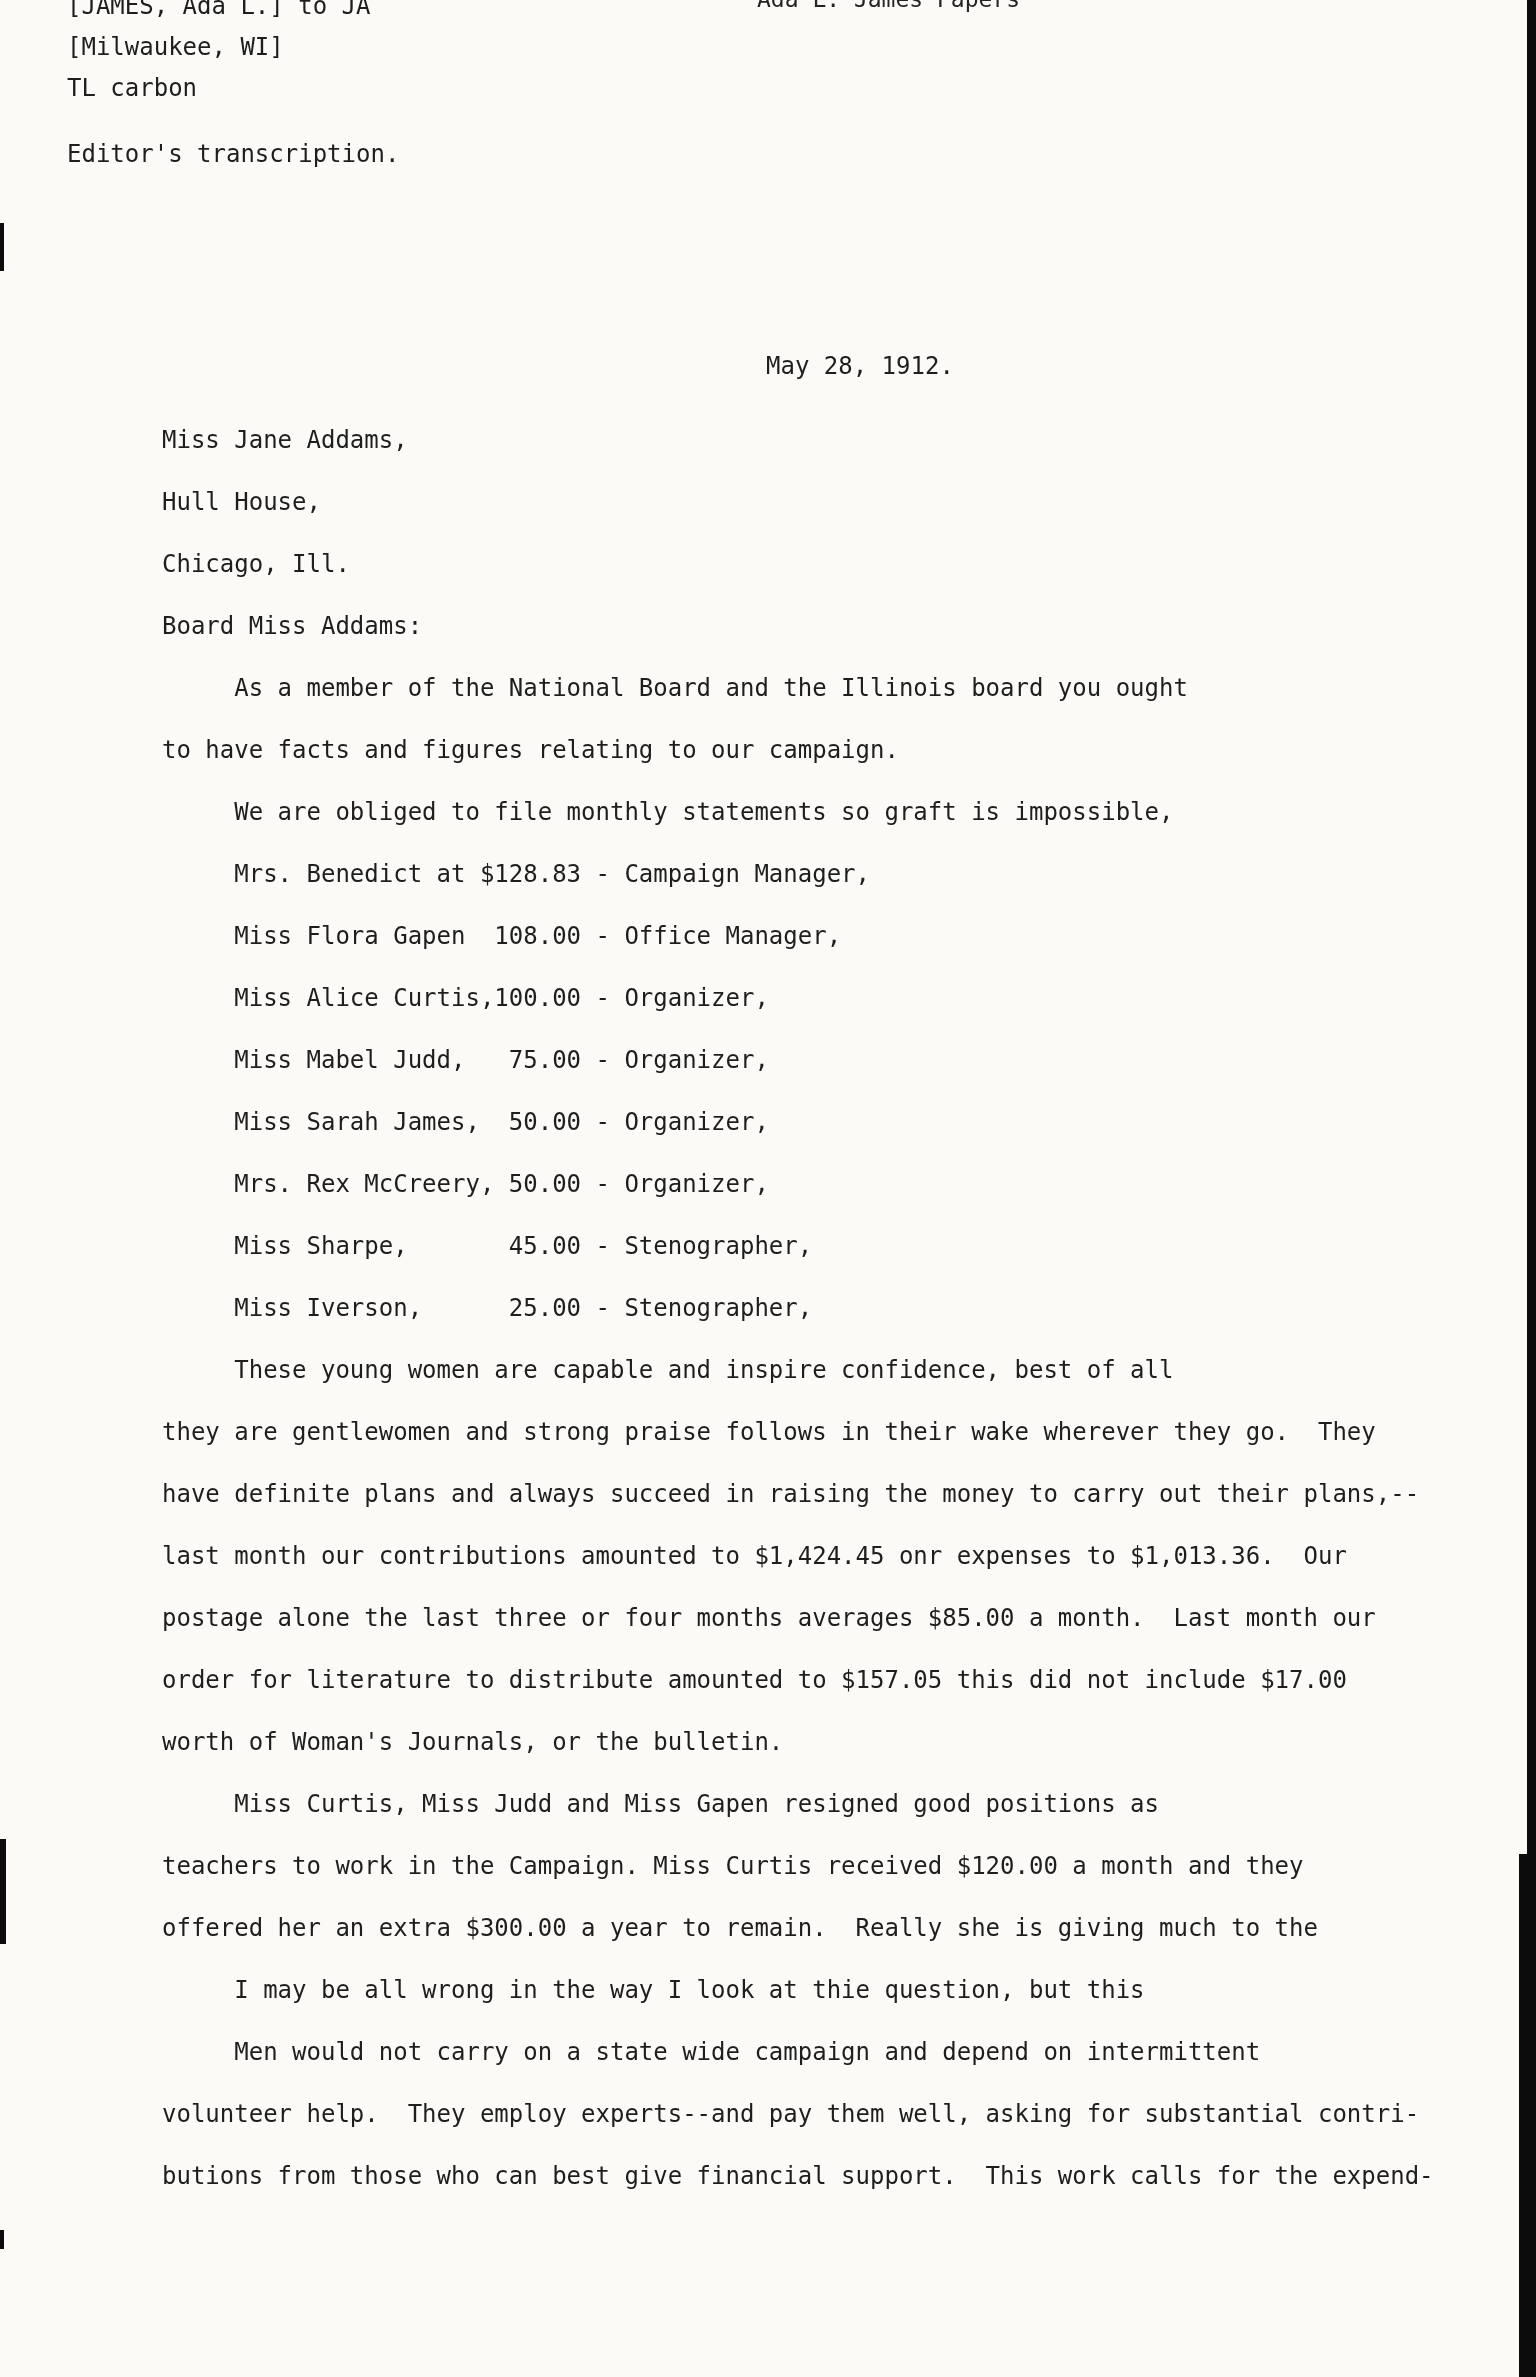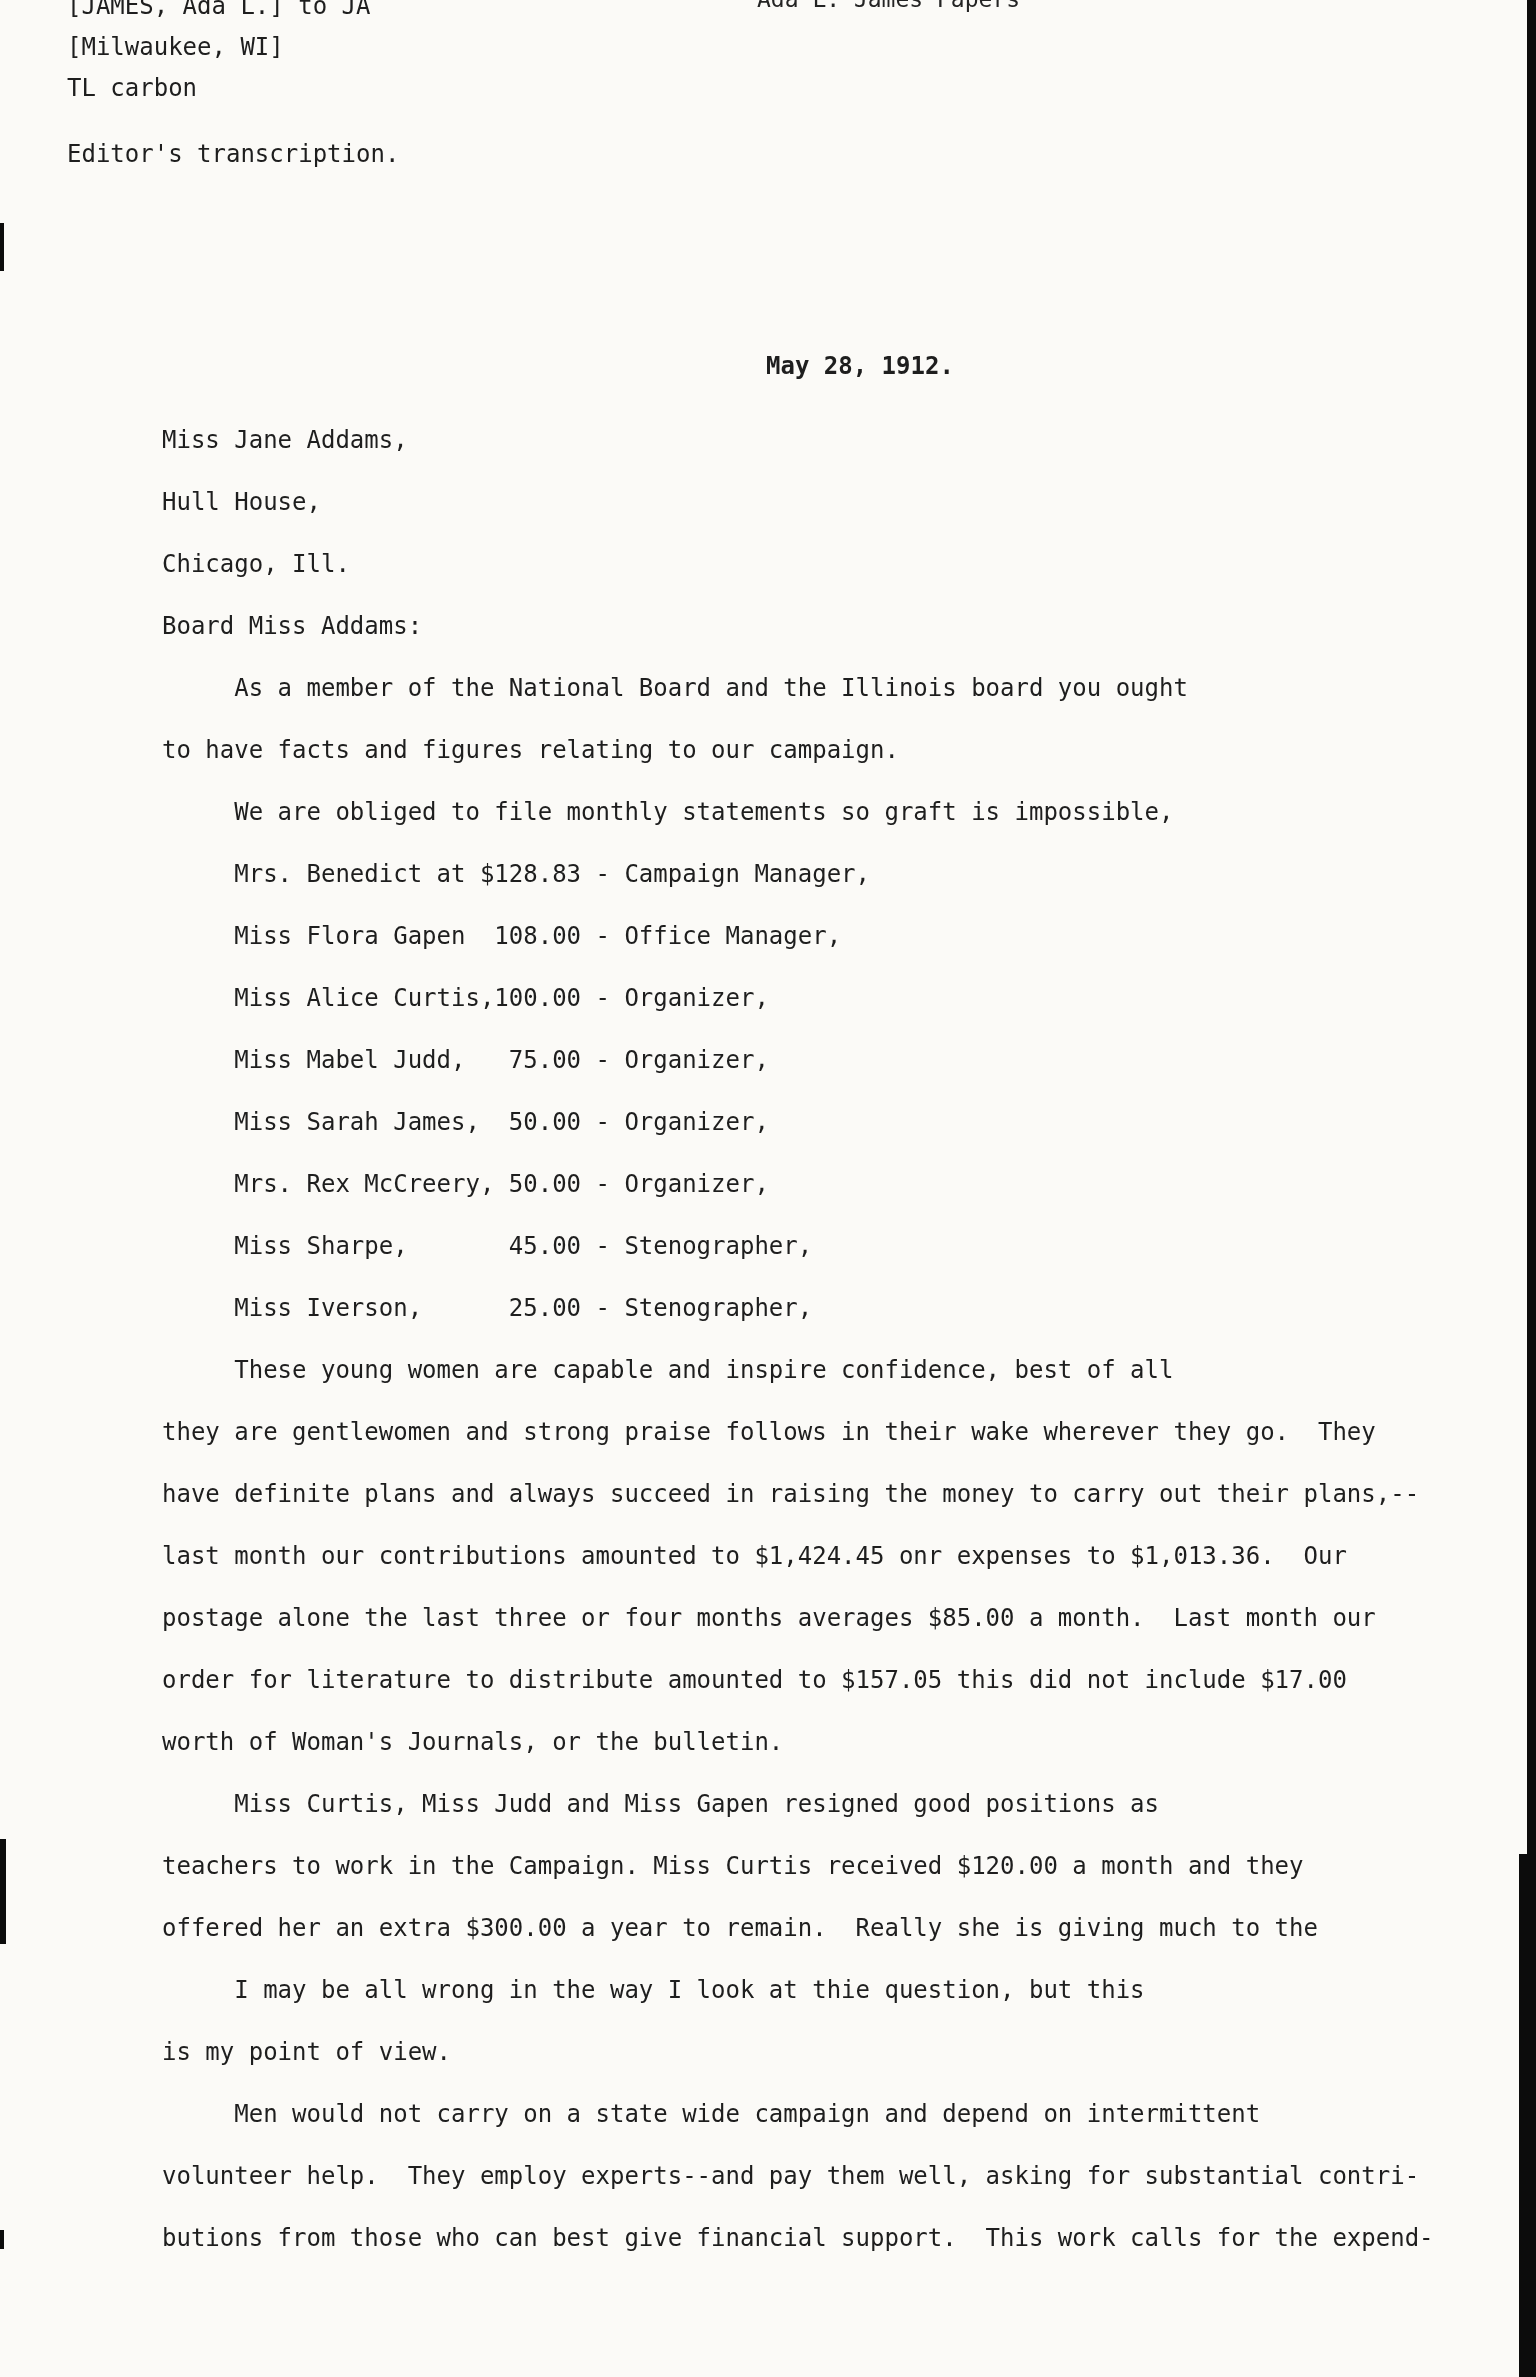--- a/index.html
+++ b/index.html
@@ -19,21 +19,21 @@
     position:absolute;left:757px;top:-15px;
     white-space:pre;font-size:23px;line-height:28.5px;
     color:#242424;
   }
   .transcription-note{
     position:absolute;left:67px;top:140px;
     white-space:pre;font-size:24px;line-height:28.5px;
   }
   .date-line{
     position:absolute;left:766px;top:352px;
-    white-space:pre;font-size:24px;line-height:28.5px;font-weight:bold;
+    white-space:pre;font-size:24px;line-height:28.5px;
   }
   .letter-body{position:absolute;left:162px;top:409px;width:1355px;}
   .line{white-space:pre;font-size:24px;line-height:62px;height:62px;}
   
   .edge{position:absolute;background:#0c0c0c;}
   .edge-right-thin{right:0;top:0;width:10.5px;height:1854px;}
   .edge-right-wide{right:0;top:1854px;width:18px;height:755px;}
   .edge-left-a{left:0;top:223px;width:3.8px;height:48px;}
   .edge-left-b{left:0;top:1839px;width:6.2px;height:105px;}
   .edge-left-c{left:0;top:2230px;width:4.3px;height:19px;}
@@ -75,21 +75,20 @@
     <div class="line">they are gentlewomen and strong praise follows in their wake wherever they go.  They</div>
     <div class="line">have definite plans and always succeed in raising the money to carry out their plans,--</div>
     <div class="line">last month our contributions amounted to $1,424.45 onr expenses to $1,013.36.  Our</div>
     <div class="line">postage alone the last three or four months averages $85.00 a month.  Last month our</div>
     <div class="line">order for literature to distribute amounted to $157.05 this did not include $17.00</div>
     <div class="line">worth of Woman's Journals, or the bulletin.</div>
     <div class="line">     Miss Curtis, Miss Judd and Miss Gapen resigned good positions as</div>
     <div class="line">teachers to work in the Campaign. Miss Curtis received $120.00 a month and they</div>
     <div class="line">offered her an extra $300.00 a year to remain.  Really she is giving much to the</div>
     <div class="line">     I may be all wrong in the way I look at thie question, but this</div>
-    <div class="line">is my point of view.</div>
     <div class="line">     Men would not carry on a state wide campaign and depend on intermittent</div>
     <div class="line">volunteer help.  They employ experts--and pay them well, asking for substantial contri-</div>
     <div class="line">butions from those who can best give financial support.  This work calls for the expend-</div>
 
   </div>
 
   <div class="edge edge-right-thin"></div>
   <div class="edge edge-right-wide"></div>
 
   <div class="edge edge-left-a"></div>

